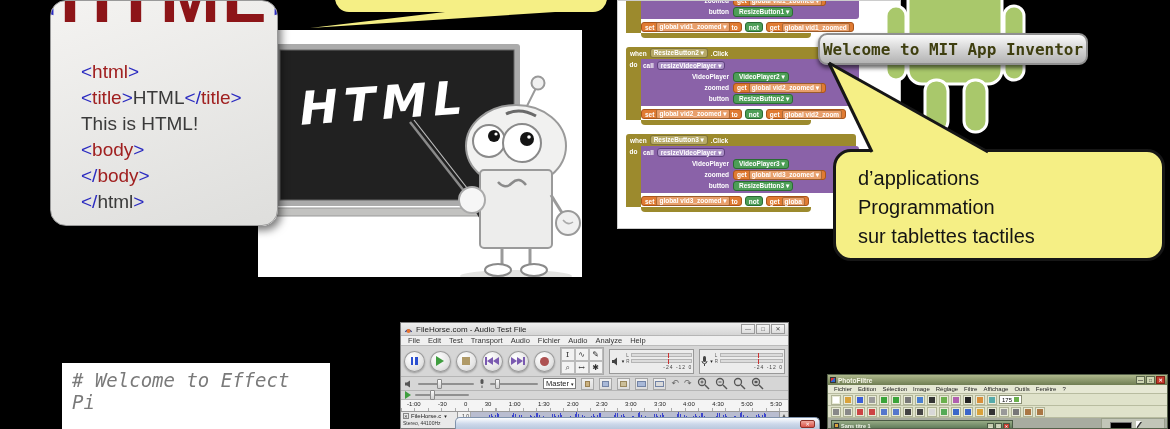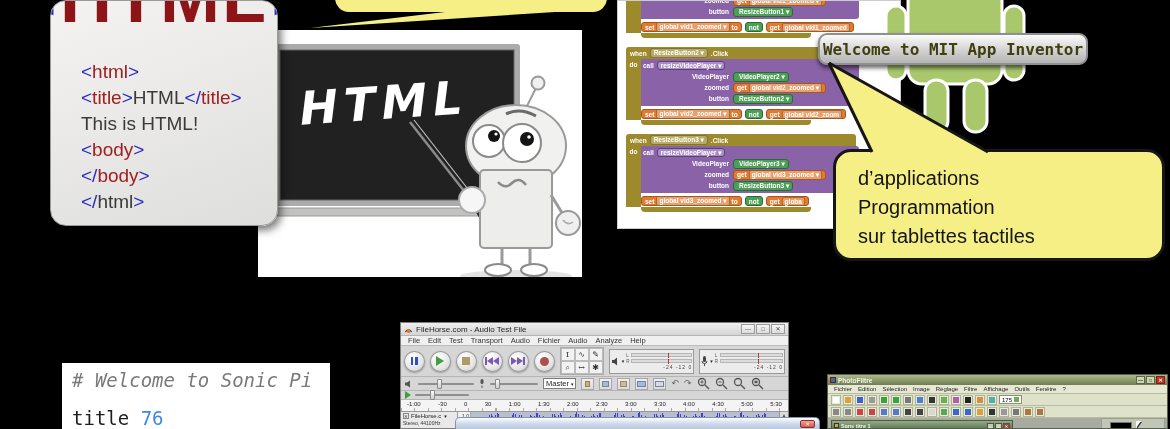--- a/index.html
+++ b/index.html
@@ -405,21 +405,21 @@
     <line x1="9" y1="5" x2="168" y2="94" stroke="#161616" stroke-width="3"></line>
   </svg>
   <div class="abs tablet-bubble">
 
   <div class="line">d’applications</div>
       <div class="line">Programmation</div>
       <div class="line">sur tablettes tactiles</div>
     </div>
 
   <div class="abs sonic">
-    <div class="comment"># Welcome to Sonic Pi</div>
+    <div class="comment"># Welcome to Effect Pi</div>
     <div class="play-line">
       <span>title</span> <span class="num">76</span>
     </div>
   </div>
 
   <div class="abs aud">
     <div class="aud-title">
       <svg width="9" height="9">
         <path d="M1.5 7 A3.2 3.2 0 0 1 7.5 7" fill="none" stroke="#27408f" stroke-width="1.4"></path>
         <circle cx="4.5" cy="6" r="2" fill="#e8722c"></circle>

